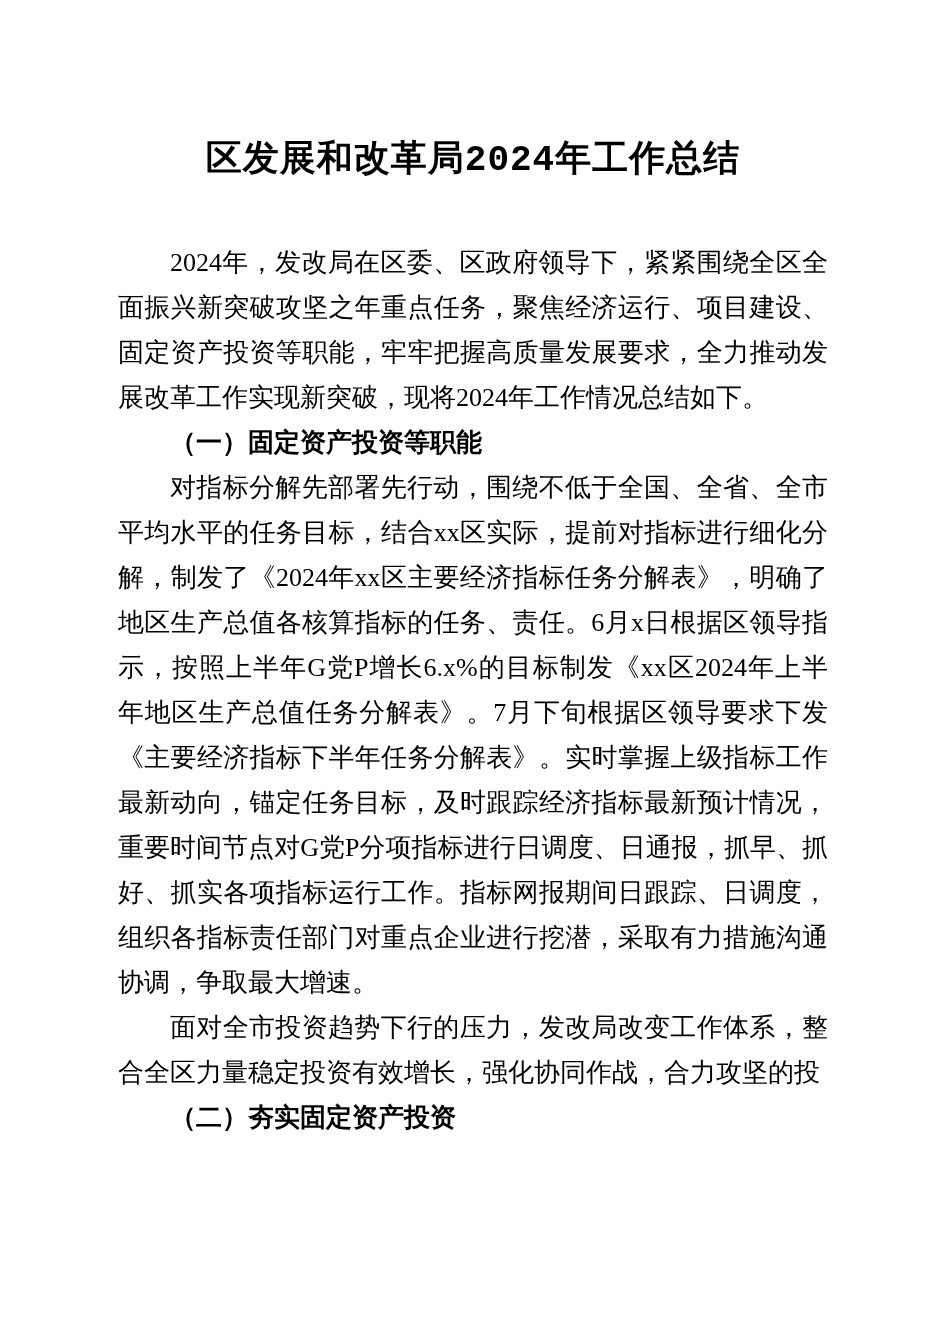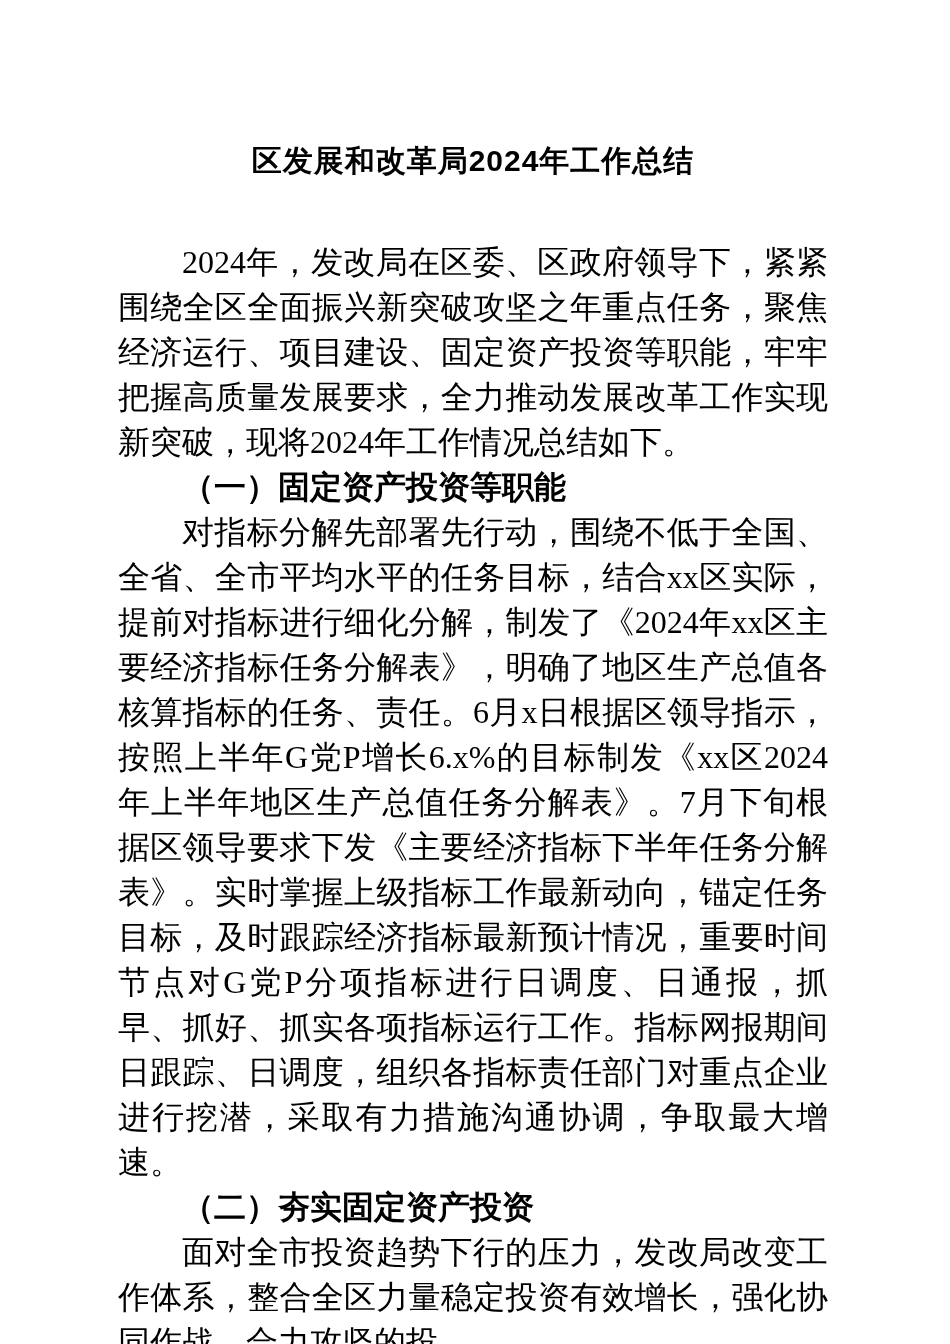--- a/index.html
+++ b/index.html
@@ -10,33 +10,33 @@
   }
   .page {
     position: relative;
     width: 950px;
     height: 1344px;
     background: #ffffff;
     padding: 138px 122px 0 118px;
     overflow: hidden;
   }
   .doc-title {
-    font-size: 30px;
+    font-size: 36px;
     font-weight: bold;
     line-height: 46px;
     text-align: center;
     letter-spacing: 1px;
     margin-bottom: 56px;
-    font-family: Liberation Sans, sans-serif;
+    font-family: Liberation Mono, monospace;
   }
   .doc-content {
     width: 710px;
   }
   .blk {
-    font-size: 32px;
+    font-size: 26px;
     line-height: 45px;
     text-align: justify;
     text-indent: 2em;
     word-break: break-all;
   }
   .blk.paragraph {
     font-weight: normal;
     font-family: "Liberation Serif", "DejaVu Serif", serif;
   }
   .blk.heading1 {
@@ -50,16 +50,16 @@
 </style>
 </head>
 <body>
 
 <div class="page">
   <h1 class="doc-title">区发展和改革局2024年工作总结</h1>
   <div class="doc-content" id="doc-content">
       <p class="blk paragraph">2024年，发改局在区委、区政府领导下，紧紧围绕全区全面振兴新突破攻坚之年重点任务，聚焦经济运行、项目建设、固定资产投资等职能，牢牢把握高质量发展要求，全力推动发展改革工作实现新突破，现将2024年工作情况总结如下。</p>
       <p class="blk heading2">（一）固定资产投资等职能</p>
       <p class="blk paragraph">对指标分解先部署先行动，围绕不低于全国、全省、全市平均水平的任务目标，结合xx区实际，提前对指标进行细化分解，制发了《2024年xx区主要经济指标任务分解表》，明确了地区生产总值各核算指标的任务、责任。6月x日根据区领导指示，按照上半年G党P增长6.x%的目标制发《xx区2024年上半年地区生产总值任务分解表》。7月下旬根据区领导要求下发《主要经济指标下半年任务分解表》。实时掌握上级指标工作最新动向，锚定任务目标，及时跟踪经济指标最新预计情况，重要时间节点对G党P分项指标进行日调度、日通报，抓早、抓好、抓实各项指标运行工作。指标网报期间日跟踪、日调度，组织各指标责任部门对重点企业进行挖潜，采取有力措施沟通协调，争取最大增速。</p>
+      <p class="blk paragraph">面对全市投资趋势下行的压力，发改局改变工作体系，整合全区力量稳定投资有效增长，强化协同作战，合力攻坚的投</p>
       <p class="blk heading2">（二）夯实固定资产投资</p>
-      <p class="blk paragraph">面对全市投资趋势下行的压力，发改局改变工作体系，整合全区力量稳定投资有效增长，强化协同作战，合力攻坚的投</p>
     </div>
 </div>
 
 </body></html>

